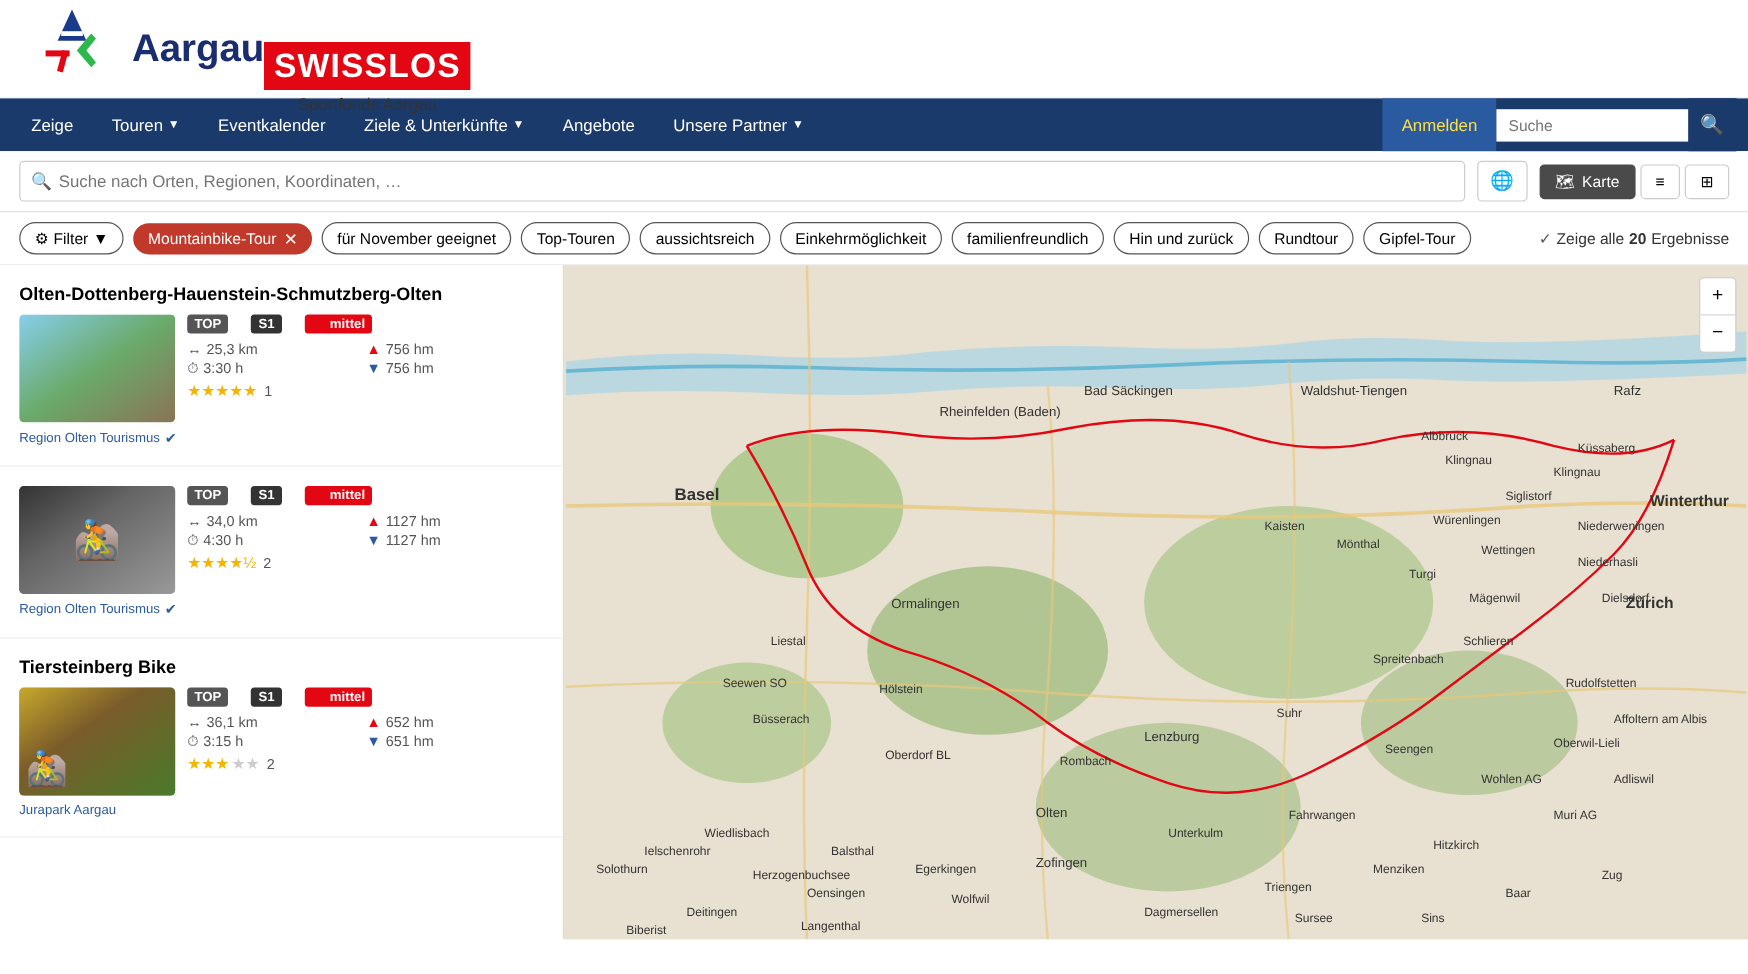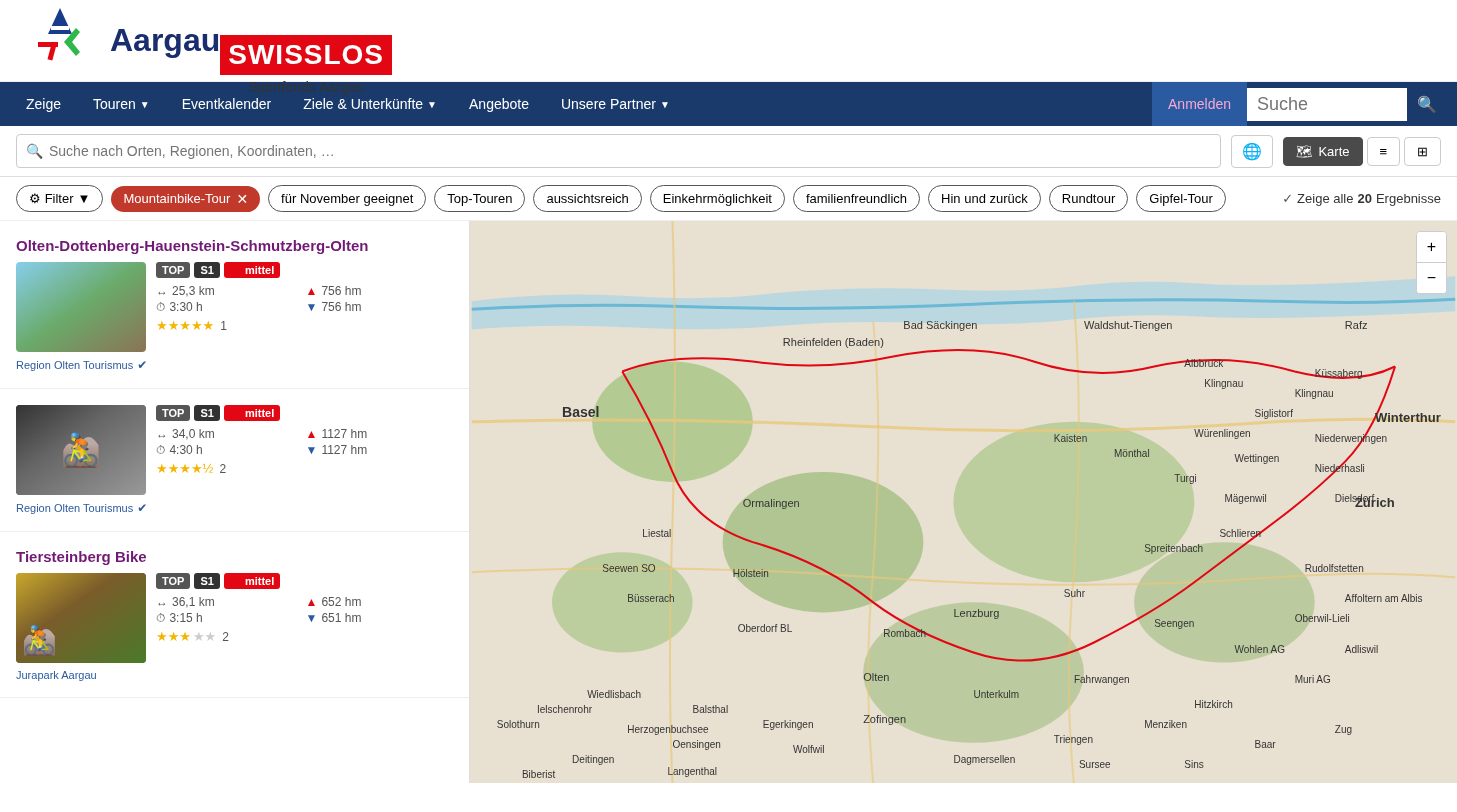--- a/index.html
+++ b/index.html
@@ -12,21 +12,21 @@
     .logo-text { font-size: 32px; font-weight: bold; color: #1a2d6e; }
     .swisslos-area { text-align: center; }
     .swisslos-brand { font-size: 28px; font-weight: bold; color: #e30613; background: #e30613; color: #fff; padding: 4px 8px; letter-spacing: 1px; display: inline-block; margin-top: 48px; }
     .swisslos-sub { font-size: 14px; color: #333; margin-top: 4px; }
 
     
     .nav { background: #1a3a6b; display: flex; align-items: center; height: 44px; padding: 0 10px; gap: 0; }
     .nav-item { color: #fff; padding: 0 16px; height: 44px; display: flex; align-items: center; font-size: 14px; cursor: pointer; white-space: nowrap; }
     .nav-item .arrow { margin-left: 4px; font-size: 10px; }
     .nav-right { margin-left: auto; display: flex; align-items: center; gap: 0; }
-    .nav-login { background: #2a5aa0; color: #f9a8d4; padding: 0 16px; height: 44px; display: flex; align-items: center; cursor: pointer; }
+    .nav-login { background: #2a5aa0; color: #fde047; padding: 0 16px; height: 44px; display: flex; align-items: center; cursor: pointer; }
     .nav-search { background: #1a3a6b; display: flex; align-items: center; height: 44px; }
     .nav-search input { background: #fff; border: none; padding: 6px 10px; width: 180px; font-size: 14px; outline: none; }
     .nav-search-btn { background: #1a3a6b; border: none; color: #fff; padding: 0 10px; height: 44px; cursor: pointer; font-size: 16px; }
 
     
     .search-bar { display: flex; align-items: center; padding: 8px 16px; background: #fff; border-bottom: 1px solid #ddd; gap: 10px; }
     .search-bar input { flex: 1; border: 1px solid #ccc; border-radius: 4px; padding: 8px 12px 8px 32px; font-size: 14px; outline: none; }
     .search-input-wrap { position: relative; flex: 1; }
     .search-input-wrap .search-icon-inner { position: absolute; left: 10px; top: 50%; transform: translateY(-50%); color: #888; font-size: 14px; }
     .view-toggle { display: flex; gap: 4px; margin-left: auto; }
@@ -42,25 +42,25 @@
     .filter-results { margin-left: auto; font-size: 13px; color: #333; white-space: nowrap; display: flex; align-items: center; gap: 4px; }
     .filter-results strong { font-weight: bold; }
     .check-mark { color: #555; }
 
     
     .main { display: flex; height: calc(812px - 110px - 44px - 50px - 46px); }
 
     
     .list-panel { width: 470px; min-width: 470px; overflow-y: auto; border-right: 1px solid #ddd; background: #fff; }
     .tour-card { padding: 16px; border-bottom: 1px solid #eee; cursor: pointer; }
-    .tour-card-header { font-size: 15px; font-weight: bold; color: #701a75; margin-bottom: 8px; }
+    .tour-card-header { font-size: 15px; font-weight: bold; color: #000000; margin-bottom: 8px; }
     .tour-card-body { display: flex; gap: 10px; }
     .tour-thumb { width: 130px; height: 90px; background: #ccc; border-radius: 4px; overflow: hidden; flex-shrink: 0; position: relative; }
     .tour-info { flex: 1; }
-    .tour-badges { display: flex; gap: 4px; margin-bottom: 6px; flex-wrap: wrap; }
+    .tour-badges { display: flex; gap: 19px; margin-bottom: 6px; flex-wrap: wrap; }
     .badge { padding: 2px 6px; border-radius: 3px; font-size: 11px; font-weight: bold; }
     .badge-top { background: #555; color: #fff; }
     .badge-s1 { background: #333; color: #fff; }
     .badge-mittel { background: #e30613; color: #fff; padding-left: 21px; }
     .tour-stats { font-size: 12px; color: #555; display: grid; grid-template-columns: 1fr 1fr; gap: 2px; }
     .tour-stat { display: flex; align-items: center; gap: 4px; }
     .stars { color: #f4b400; font-size: 13px; display: flex; align-items: center; gap: 2px; margin-top: 4px; }
     .stars .count { color: #555; font-size: 12px; margin-left: 4px; }
     .tour-provider { font-size: 11px; color: #2a5aa0; margin-top: 6px; display: flex; align-items: center; gap: 4px; }
     .tour-provider .verified { color: #2a5aa0; font-size: 12px; }
@@ -128,21 +128,21 @@
   </div>
   <div class="nav-item">
     <span>Unsere Partner</span>
     <span class="arrow">▼</span>
   </div>
   <div class="nav-right">
     <div class="nav-login">
       <span>Anmelden</span>
     </div>
     <div class="nav-search">
-      <input type="text" style="border: none; padding: 6px 10px; width: 160px; font-size: 18px; outline: none;" placeholder="Suche">
+      <input type="text" style="border: none; padding: 6px 10px; width: 160px; font-size: 13px; outline: none;" placeholder="Suche">
       <button class="nav-search-btn">🔍</button>
     </div>
   </div>
 </nav>
 
 <div class="search-bar">
   <div class="search-input-wrap">
     <span class="search-icon-inner">🔍</span>
     <input type="text" style="width: 100%; border: 1px solid rgb(204, 204, 204); border-radius: 4px; padding: 8px 12px 8px 32px; font-size: 14px; outline: none;" placeholder="Suche nach Orten, Regionen, Koordinaten, …">
   </div>

